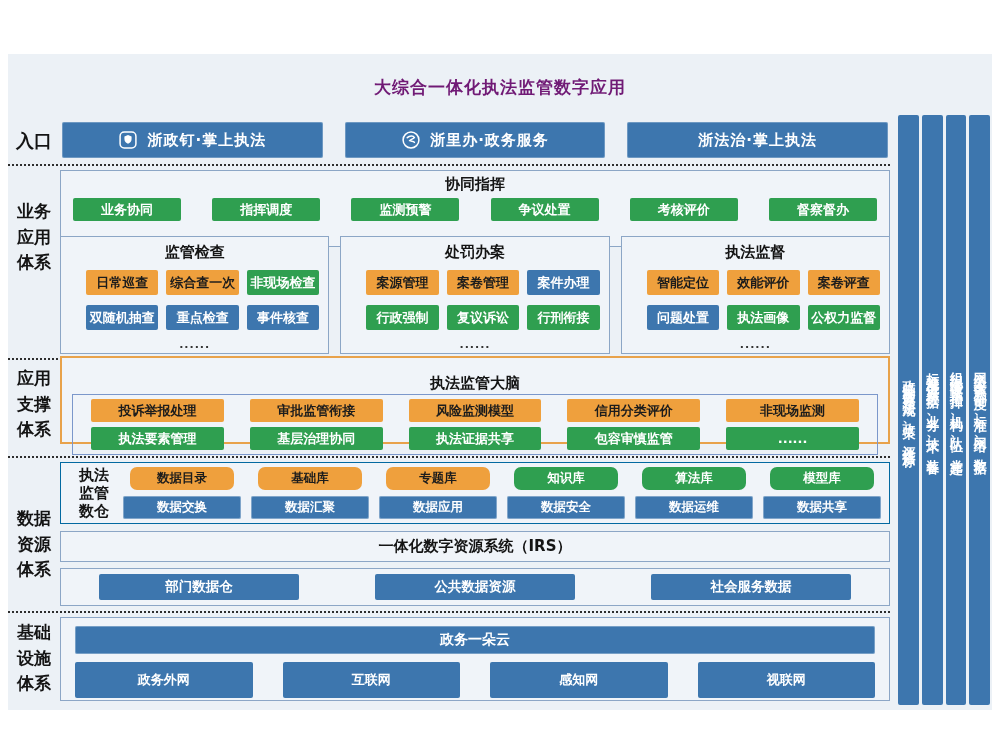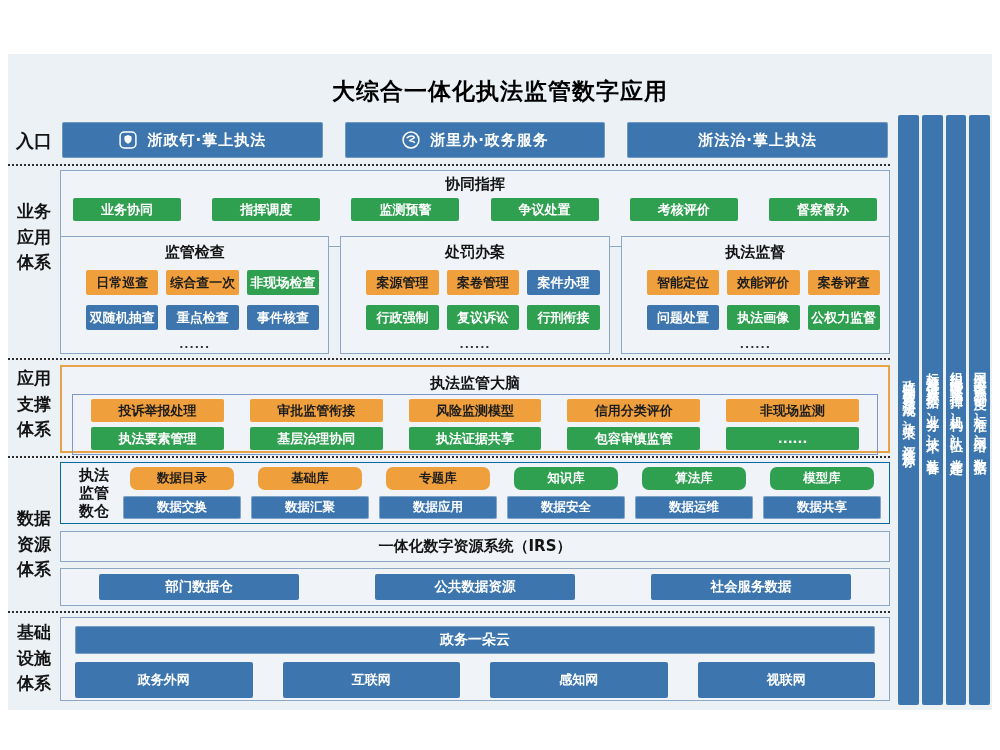--- a/index.html
+++ b/index.html
@@ -4,21 +4,21 @@
 <style>
   html,body{margin:0;padding:0;}
   body{
     width:1000px;height:750px;position:relative;background:#ffffff;
     font-family:"DejaVu Sans","Liberation Sans",sans-serif;
     -webkit-font-smoothing:antialiased;
   }
   .panel{position:absolute;left:8px;top:54px;width:984px;height:656px;background:#ecf1f6;}
   .title{
     position:absolute;top:22px;left:0;width:100%;text-align:center;
-    font-size:23px;font-weight:bold;color:#000000;letter-spacing:1px;
+    font-size:17px;font-weight:bold;color:#701a75;letter-spacing:1px;
   }
   .side-label{
     position:absolute;left:0;width:52px;text-align:center;transform:translateY(-50%);
     font-weight:bold;font-size:17px;color:#141414;white-space:pre-line;line-height:1.5;
   }
   .divider{position:absolute;left:0;width:882px;height:0;border-top:2px dotted #2e2e2e;}
   .main{position:absolute;left:52px;top:0;width:830px;height:656px;}
 
   
   .entry-row{position:absolute;top:68px;left:0;width:100%;height:36px;display:flex;gap:22px;padding:0 2px;box-sizing:border-box;}
@@ -48,21 +48,21 @@
 
   
   .boxes-row{position:absolute;top:182px;left:0;width:100%;height:118px;display:flex;gap:11px;}
   .sub-box{flex:1;background:#f0f4f9;border:1.5px solid #8ca6c6;box-sizing:border-box;padding:6px 9px 0;}
   .sub-title{text-align:center;font-weight:bold;font-size:15px;color:#141414;margin-bottom:8px;}
   .sub-row{display:flex;gap:8px;margin-bottom:10px;margin-left:16px;}
   .sub-row .chip{flex:1;height:25px;padding:0 2px;}
   .dots{text-align:center;font-weight:bold;color:#333;font-size:11px;letter-spacing:1px;line-height:10px;}
 
   
-  .brain-box{top:311px;height:88px;border:2px solid #e8a24b;padding:7px 10px;}
+  .brain-box{top:302px;height:88px;border:2px solid #e8a24b;padding:16px 10px;}
   .brain-inner{border:1.5px solid #7b97cb;margin-top:2px;padding:4px 18px;box-sizing:border-box;background:transparent;}
   .brain-row{display:flex;gap:26px;margin-bottom:5px;}
   .brain-row:last-child{margin-bottom:0;}
   .brain-row .chip{flex:1;height:23px;}
 
   
   .warehouse-box{top:408px;height:62px;border:1px solid #0369a1;display:flex;align-items:center;padding:3px 8px;}
   .wh-label{width:50px;font-weight:bold;font-size:15px;line-height:1.22;text-align:center;white-space:pre-line;color:#141414;}
   .wh-cols{flex:1;display:flex;gap:10px;margin-left:4px;}
   .wh-col{flex:1;display:flex;flex-direction:column;align-items:center;gap:6px;}

